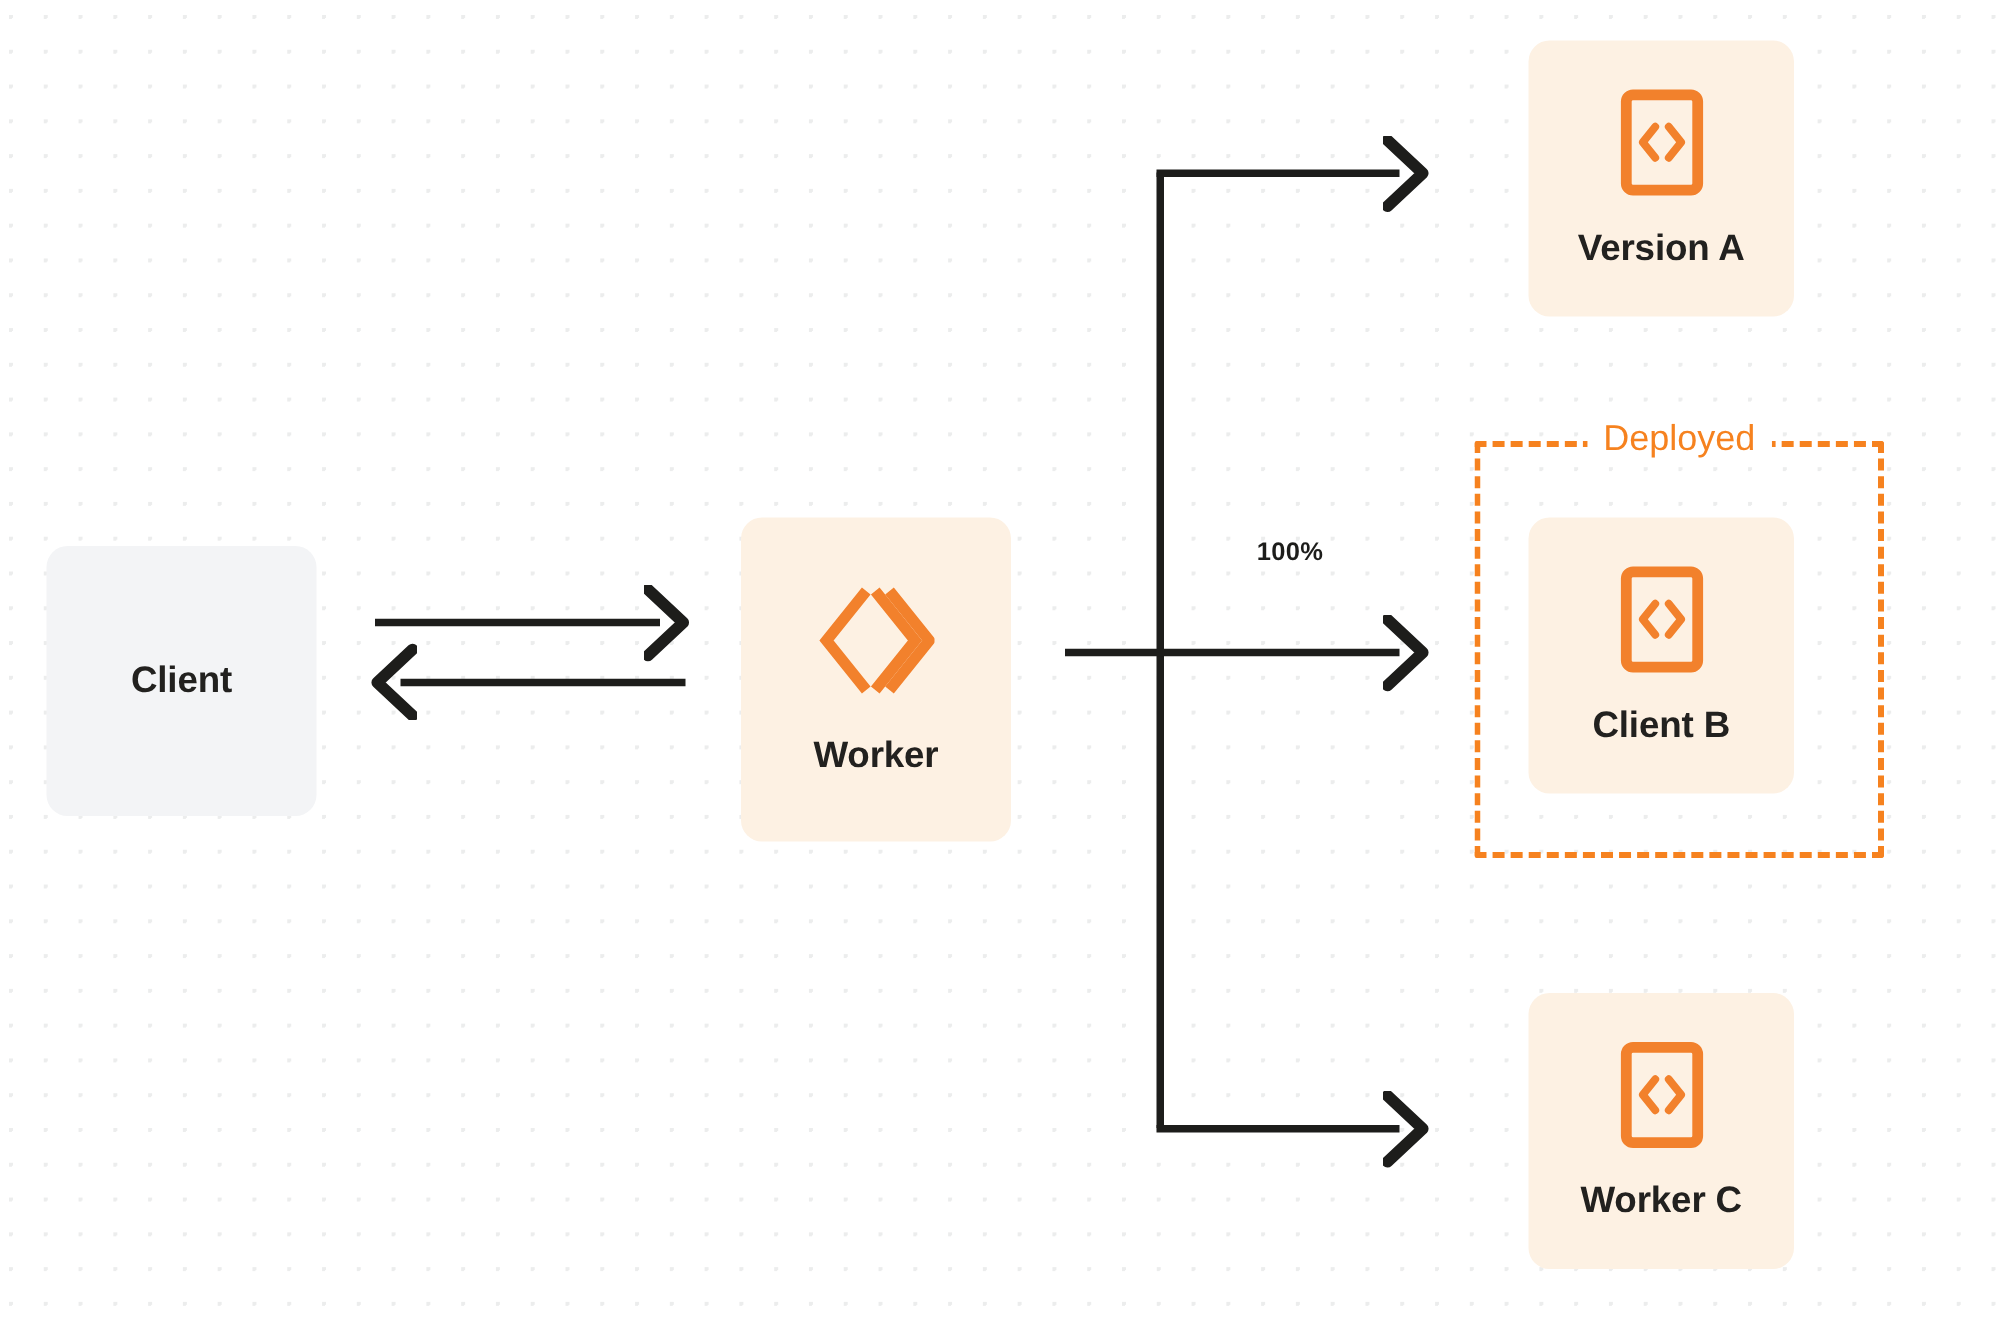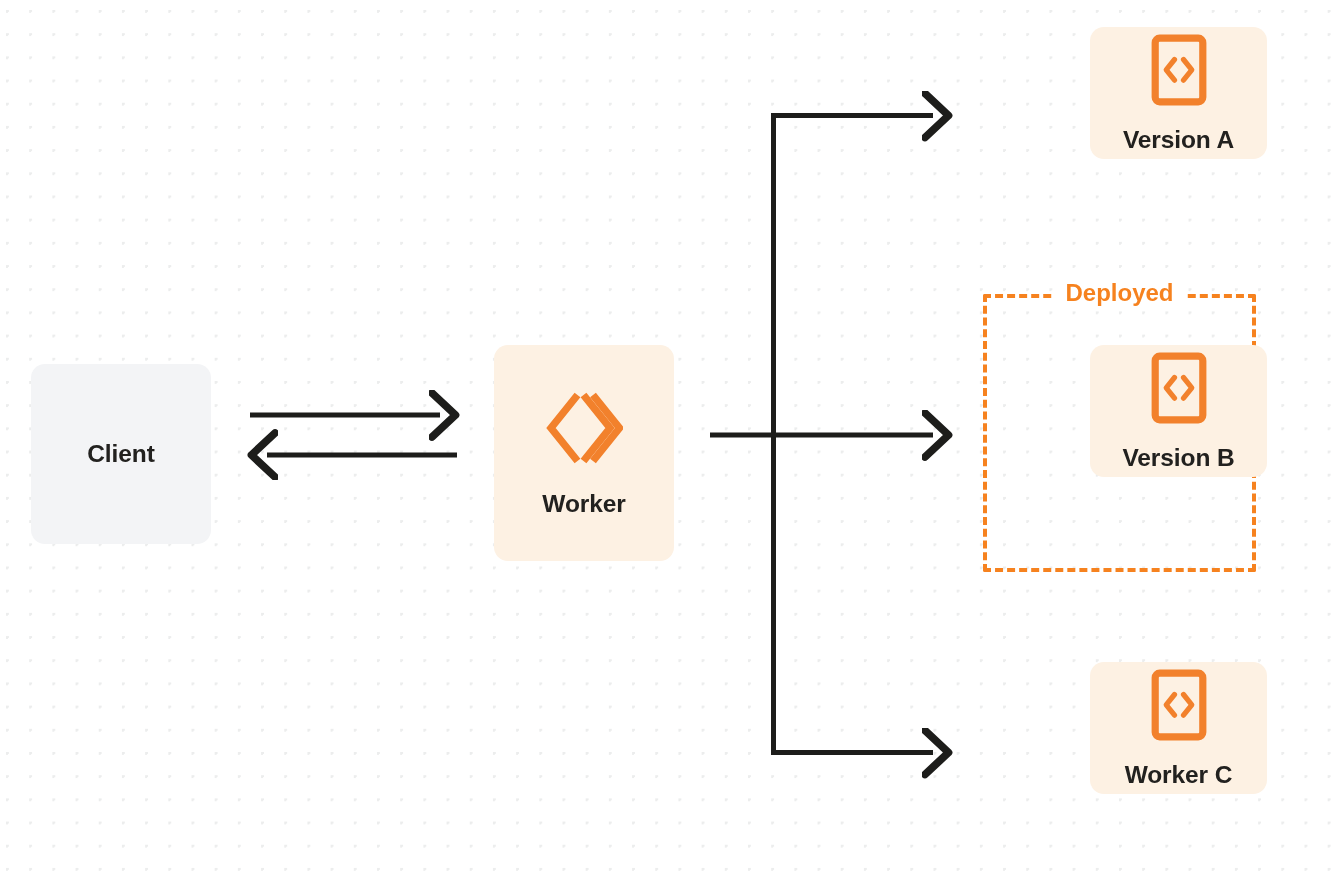--- a/index.html
+++ b/index.html
@@ -71,23 +71,23 @@
     width: 180px;
     height: 216px;
     background-color: #fdf1e3;
   }
   #node-worker .node-icon { margin-bottom: 20px; }
   #node-worker .node-label { margin-top: 2px; }
 
   
   .node-version {
     width: 177px;
-    height: 132px;
+    height: 184px;
     background-color: #fdf1e3;
-    left: 1090px;
+    left: 1019px;
     text-align: right;
   }
   .node-version .node-icon { margin-bottom: 18px; }
   #node-version-a { top: 27px; }
   #node-version-b { top: 345px; }
   #node-version-c { top: 662px; }
 
   
   #deployed-group {
     position: absolute;
@@ -100,21 +100,21 @@
   }
 
   #deployed-label {
     position: absolute;
     top: -18px;
     left: 50%;
     transform: translateX(-50%);
     background-color: #ffffff;
     padding: 0 11px;
     font-size: 24px;
-    font-weight: 700;
+    font-weight: 400;
     color: #f6821f;
     line-height: 1.1;
     white-space: nowrap;
   }
 
   
   #traffic-label {
     position: absolute;
     left: 789px;
     top: 351px;
@@ -202,30 +202,31 @@
   </div>
 
   <div class="node node-version" id="node-version-b">
     <span class="node-icon">
       <svg width="56" height="72" viewBox="0 0 56 72" aria-hidden="true">
         <rect x="4.2" y="4.2" width="47.6" height="63.6" rx="4.5" ry="4.5" fill="none" stroke="#f2812c" stroke-width="7.2"></rect>
         <path d="M23.5 25.5 L15.2 35.8 L23.5 46.2" fill="none" stroke="#f2812c" stroke-width="5.2" stroke-linecap="round" stroke-linejoin="round"></path>
         <path d="M32.5 25.5 L40.8 35.8 L32.5 46.2" fill="none" stroke="#f2812c" stroke-width="5.2" stroke-linecap="round" stroke-linejoin="round"></path>
       </svg>
     </span>
-    <span class="node-label">Version B</span>
+    <span class="node-label">Client B</span>
   </div>
 
   <div class="node node-version" id="node-version-c">
     <span class="node-icon">
       <svg width="56" height="72" viewBox="0 0 56 72" aria-hidden="true">
         <rect x="4.2" y="4.2" width="47.6" height="63.6" rx="4.5" ry="4.5" fill="none" stroke="#f2812c" stroke-width="7.2"></rect>
         <path d="M23.5 25.5 L15.2 35.8 L23.5 46.2" fill="none" stroke="#f2812c" stroke-width="5.2" stroke-linecap="round" stroke-linejoin="round"></path>
         <path d="M32.5 25.5 L40.8 35.8 L32.5 46.2" fill="none" stroke="#f2812c" stroke-width="5.2" stroke-linecap="round" stroke-linejoin="round"></path>
       </svg>
     </span>
     <span class="node-label">Worker C</span>
   </div>
 
   <div id="traffic-label">
+    <span class="traffic-line">100%</span>
   </div>
 
 </div>
 
 </body></html>

